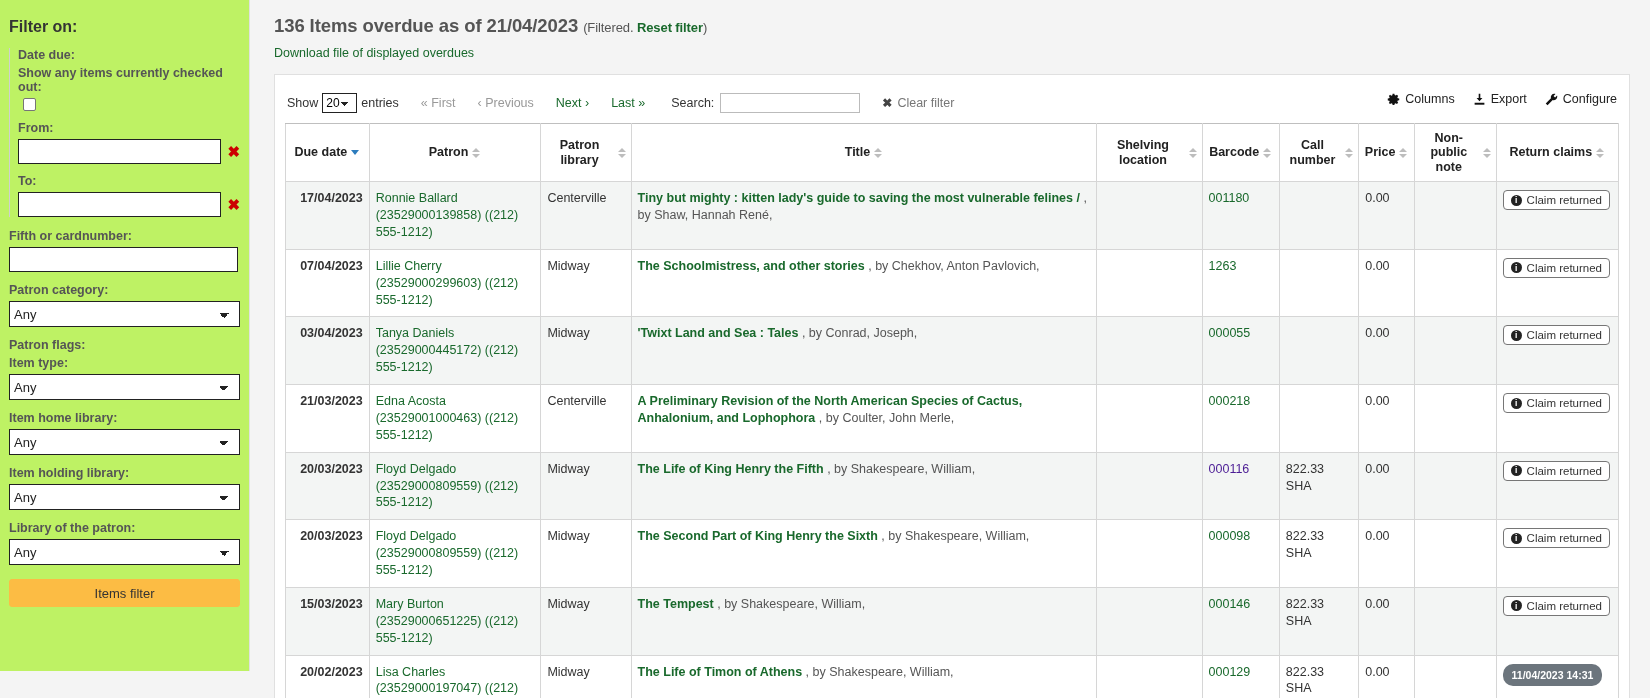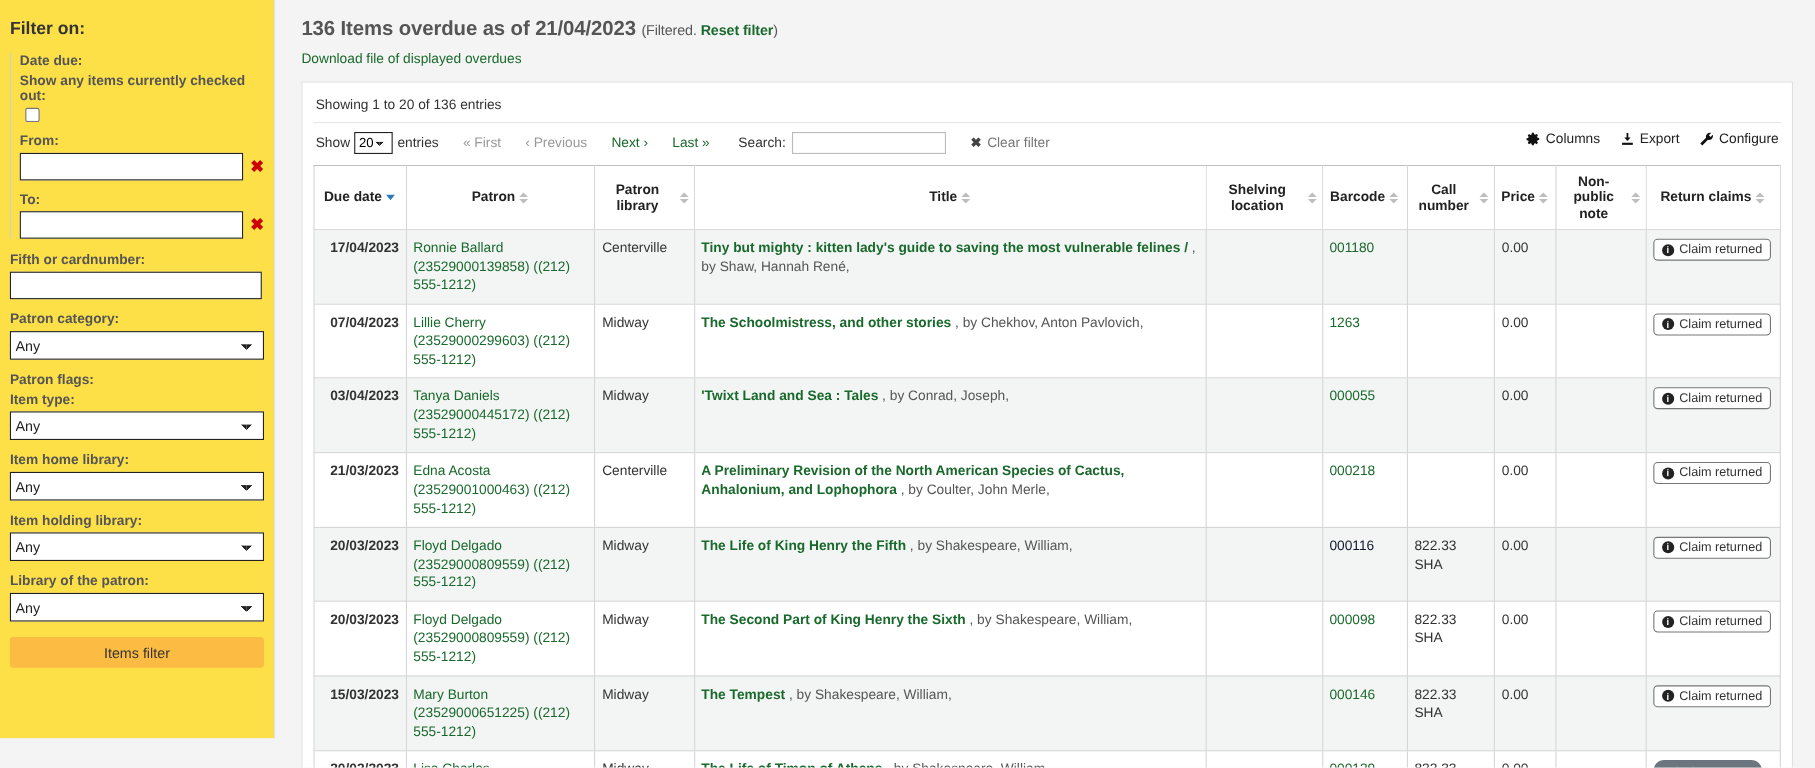--- a/index.html
+++ b/index.html
@@ -11,21 +11,21 @@
     font-family: "Liberation Sans", sans-serif;
     font-size: 13px;
     color: #333;
   }
   .page { display: flex; width: 1650px; height: 698px; }
 
   
   .sidebar {
     width: 250px;
     flex: 0 0 250px;
-    background: #fde047;
+    background: #bef264;
     border-right: 1px solid #e0e0e0;
     padding: 10px 9px 0 9px;
     height: 671px;
   }
   .filter-title {
     font-size: 16px;
     font-weight: bold;
     color: #333;
     margin: 8px 0 12px 0;
   }
@@ -328,21 +328,20 @@
       <span class="filtered">
         <span>(Filtered.</span>
         <a class="greenlink reset-filter" href="#">Reset filter</a><span>)</span>
       </span>
     </h1>
     <div class="download-line">
       <a class="greenlink" href="#">Download file of displayed overdues</a>
     </div>
 
     <div class="panel">
-      <div class="showing">Showing 1 to 20 of 136 entries</div>
 
       <div class="toolbar">
         <div class="grp">
           <span>Show</span>
           <select class="showsel"><option>20</option></select>
           <span>entries</span>
         </div>
         <a class="pagelink disabled" href="#">« First</a>
         <a class="pagelink disabled" href="#">‹ Previous</a>
         <a class="pagelink" href="#">Next ›</a>
@@ -501,21 +500,21 @@
                   <span class="info-i">i</span>
                   <span>Claim returned</span>
                 </button></td>
             </tr>
             <tr class="odd">
               <td class="duedate">20/03/2023</td>
               <td class="patron"><a href="#" style="color:#19692c;text-decoration:none">Floyd Delgado (23529000809559) ((212) 555-1212)</a></td>
               <td class="plib">Midway</td>
               <td class="title"><span class="t">The Life of King Henry the Fifth</span><span class="byline"> , by Shakespeare, William,</span></td>
               <td class="shelf"></td>
-              <td class="barcode"><a href="#" style="color:#0f172a;text-decoration:none">000116</a></td>
+              <td class="barcode"><a href="#" style="color:#4c1d95;text-decoration:none">000116</a></td>
               <td class="callno">822.33 SHA</td>
               <td class="price">0.00</td>
               <td class="note"></td>
               <td class="claims"><button class="claim-btn">
                   <span class="info-i">i</span>
                   <span>Claim returned</span>
                 </button></td>
             </tr>
             <tr class="even">
               <td class="duedate">20/03/2023</td>

